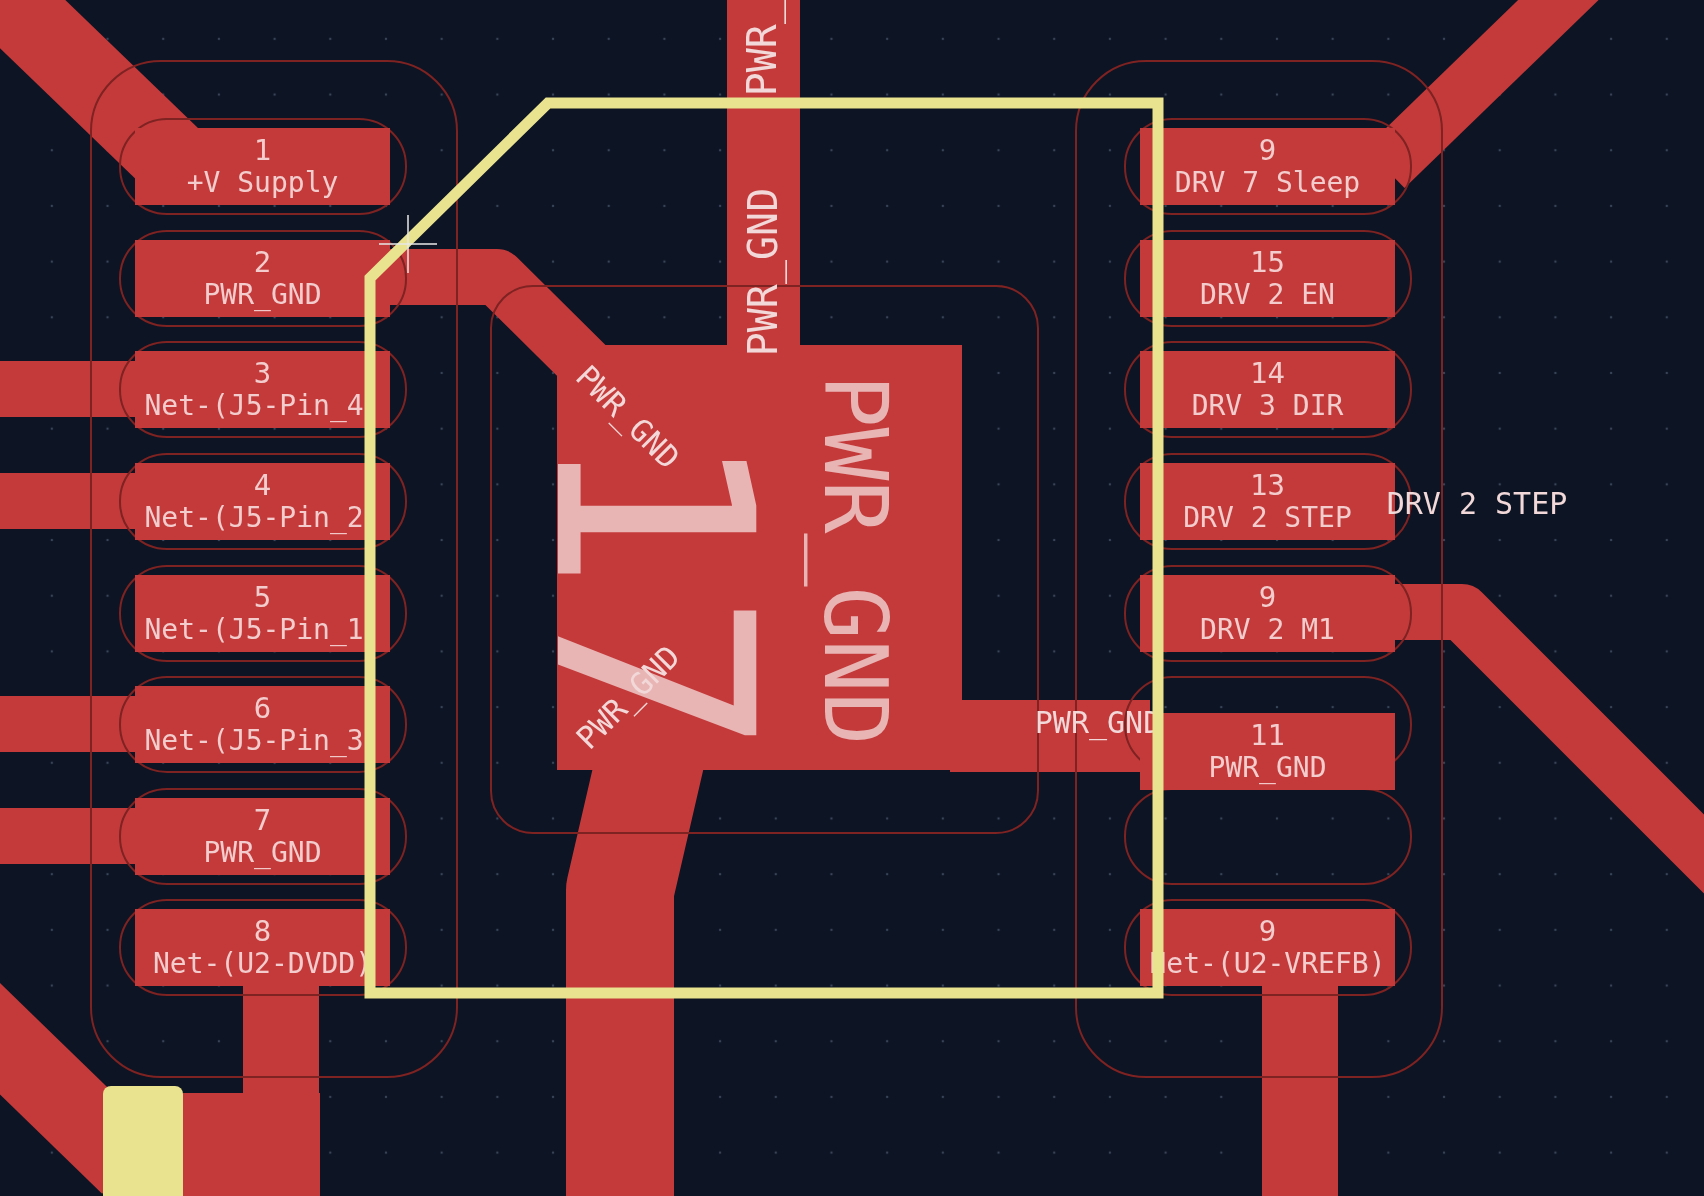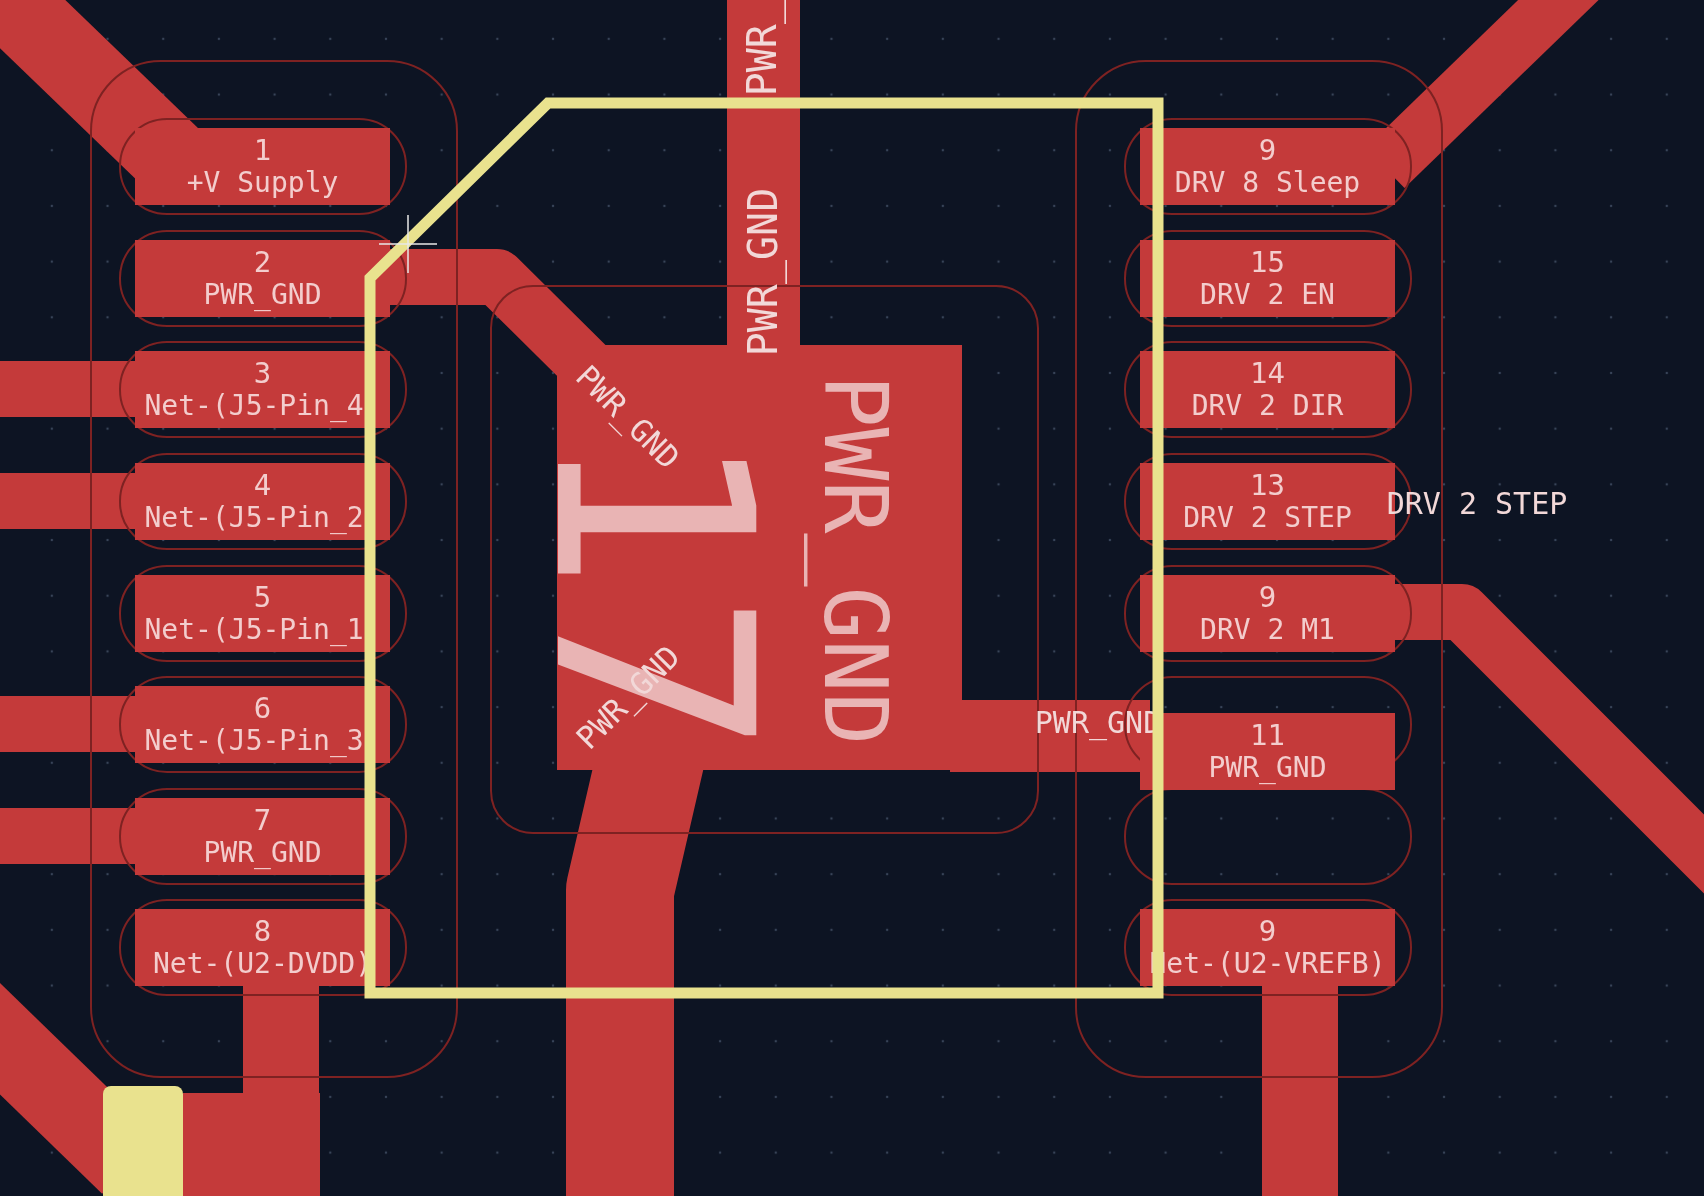--- a/index.html
+++ b/index.html
@@ -129,29 +129,29 @@
     <div class="pnum">7</div>
     <div class="pnet">PWR_GND</div>
   </div>
   <div class="pad left" style="top:909px">
     <div class="pnum">8</div>
     <div class="pnet">Net-(U2-DVDD)</div>
   </div>
 
   <div class="pad right" style="top:128px">
     <div class="pnum">9</div>
-    <div class="pnet">DRV 8 Sleep</div>
+    <div class="pnet">DRV 7 Sleep</div>
   </div>
   <div class="pad right" style="top:240px">
     <div class="pnum">15</div>
     <div class="pnet">DRV 2 EN</div>
   </div>
   <div class="pad right" style="top:351px">
     <div class="pnum">14</div>
-    <div class="pnet">DRV 2 DIR</div>
+    <div class="pnet">DRV 3 DIR</div>
   </div>
   <div class="pad right" style="top:463px">
     <div class="pnum">13</div>
     <div class="pnet">DRV 2 STEP</div>
   </div>
   <div class="pad right" style="top:575px">
     <div class="pnum">9</div>
     <div class="pnet">DRV 2 M1</div>
   </div>
   <div class="pad right" style="top:713px">

